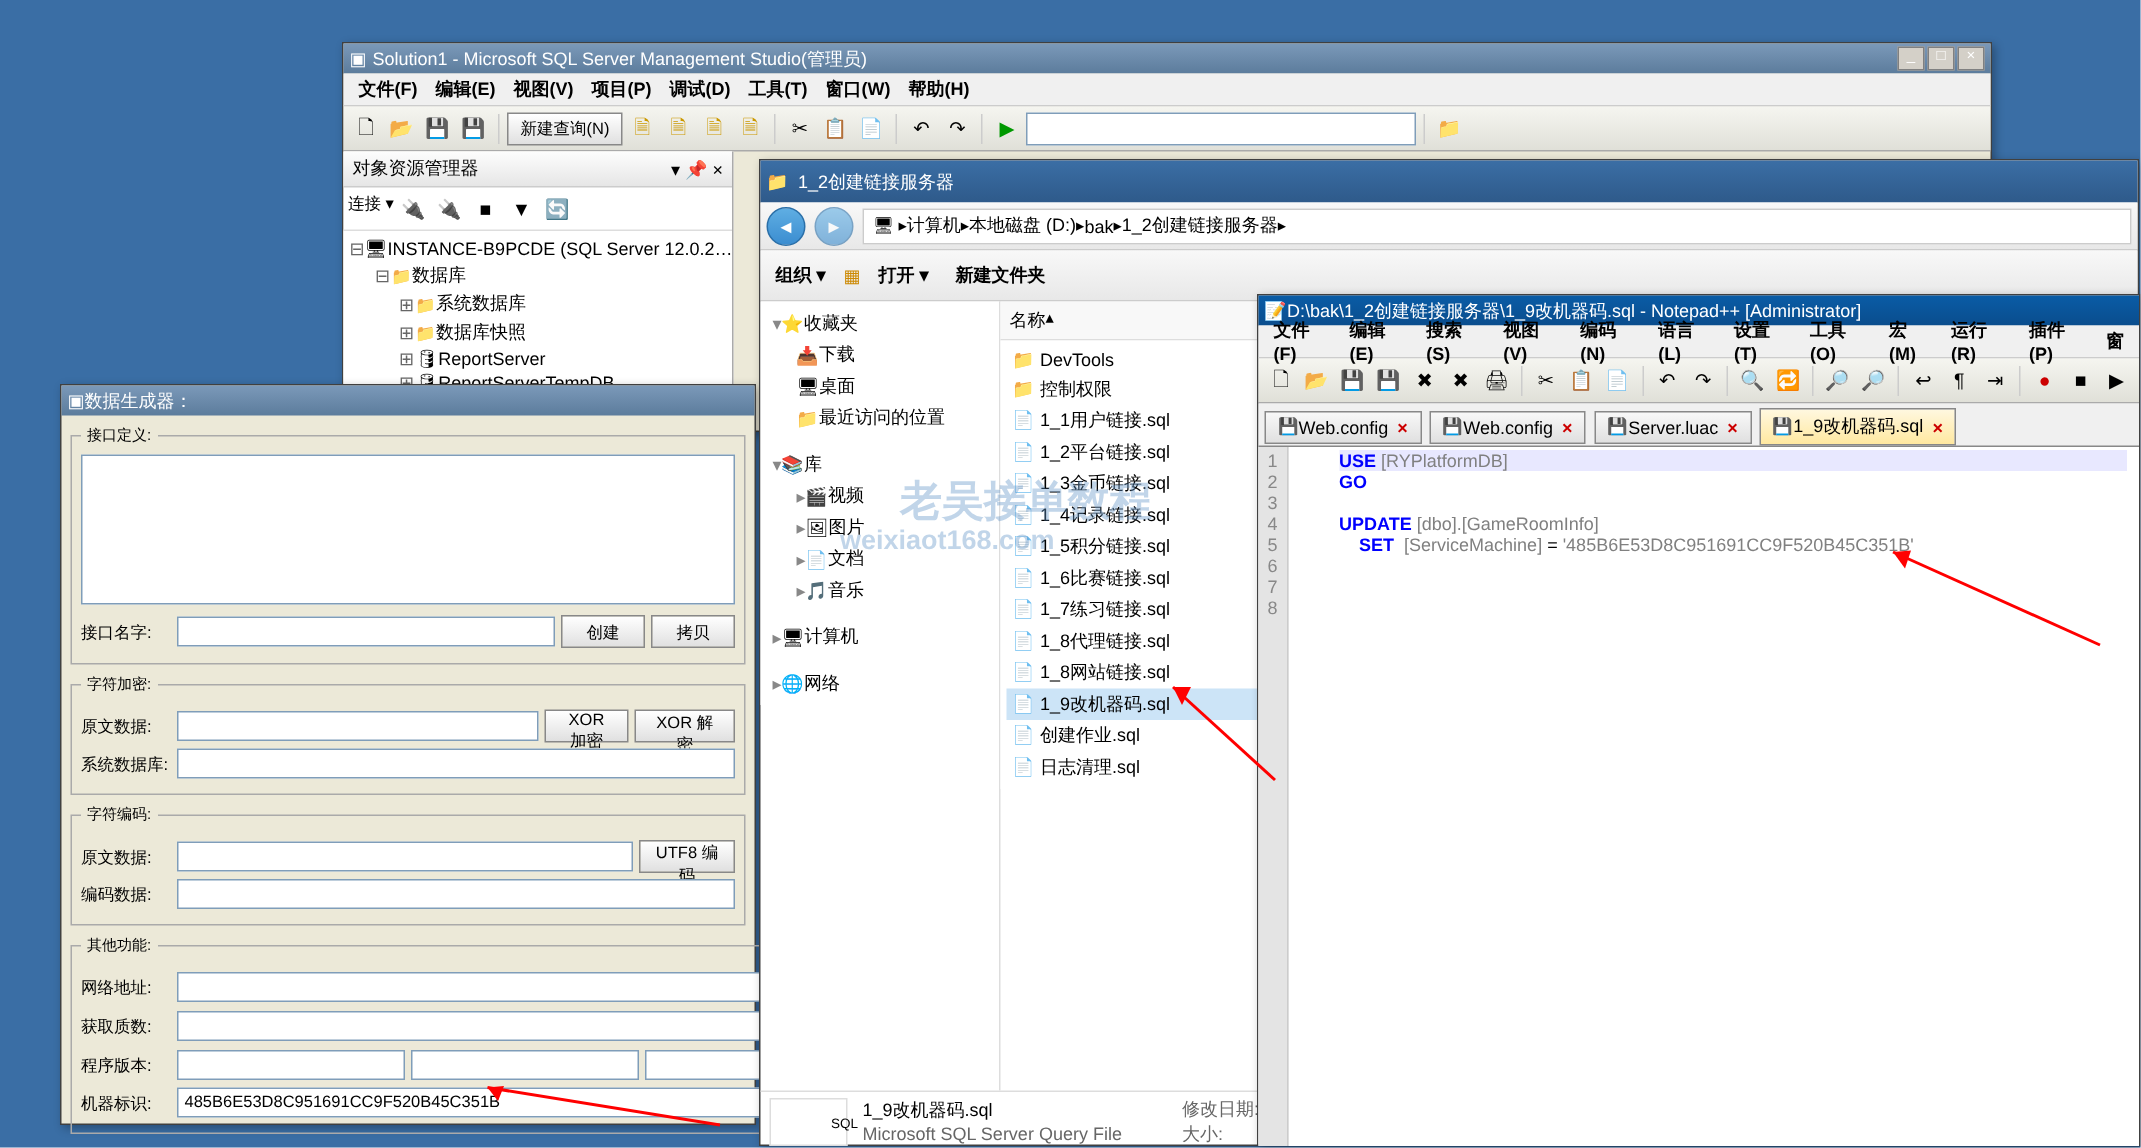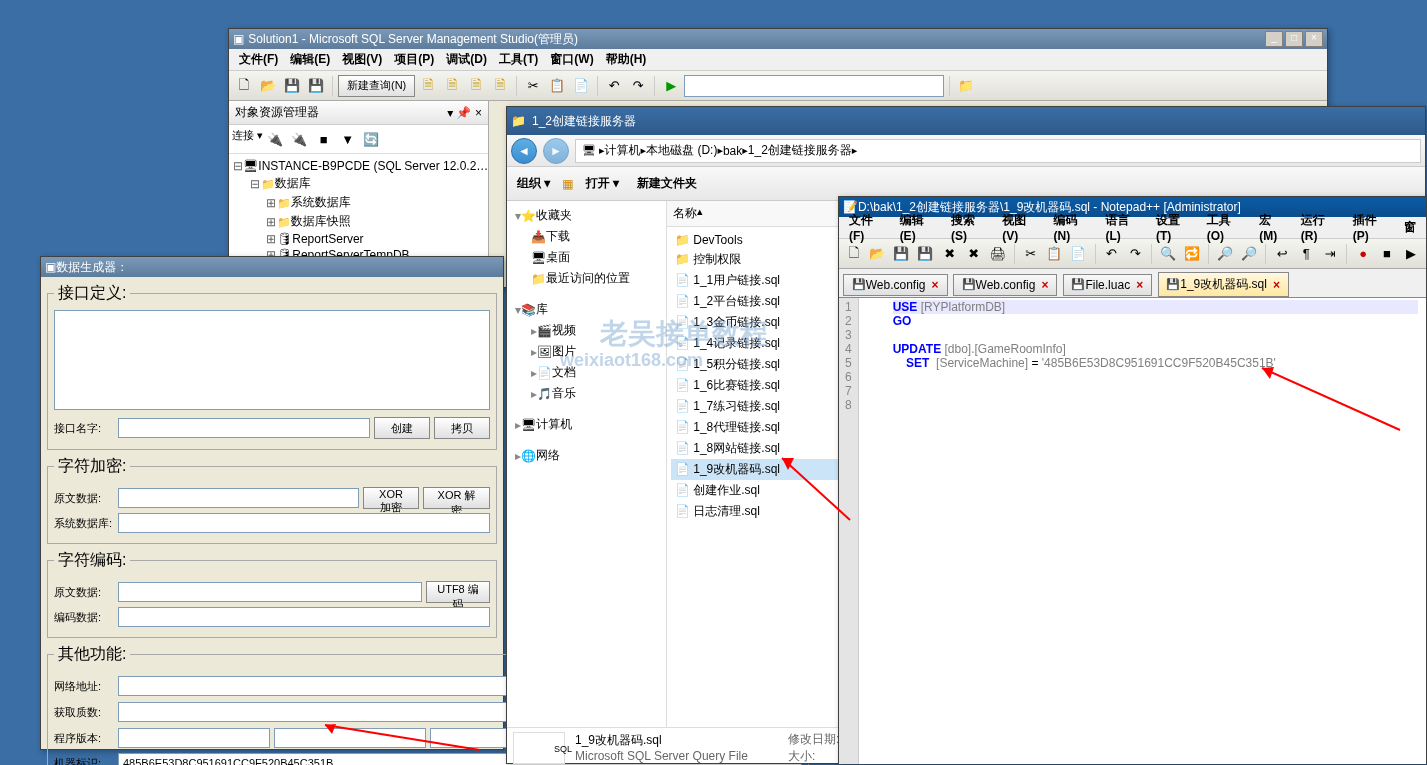--- a/index.html
+++ b/index.html
@@ -15,21 +15,21 @@
 .menuitem{padding:2px 6px;cursor:pointer;font-weight:bold;}
 .toolbar{background:linear-gradient(180deg,#f5f5f0 0%,#e0e0d8 100%);border-bottom:1px solid #aaa;padding:2px 4px;display:flex;align-items:center;gap:2px;height:30px;}
 .tbtn{width:22px;height:22px;border:1px solid transparent;display:inline-flex;align-items:center;justify-content:center;cursor:pointer;font-size:13px;}
 .sep{width:1px;height:20px;background:#ccc;margin:0 3px;}
 .panel-title{background:linear-gradient(180deg,#fdfdfd 0%,#e6e6e6 100%);border-bottom:1px solid #ccc;padding:3px 6px;font-size:11px;display:flex;align-items:center;}
 .tree{padding:4px;font-size:11px;background:#fff;}
 .tree-item{display:flex;align-items:center;padding:1px 0;cursor:pointer;white-space:nowrap;}
 .expander{width:12px;text-align:center;color:#666;}
 .folder-icon::before{content:"📁";font-size:11px;}
 fieldset{border:1px solid #aaa;margin:6px;padding:6px;}
-legend{font-size:16px;padding:0 4px;}
+legend{font-size:10px;padding:0 4px;}
 .formrow{display:flex;align-items:center;margin:4px 0;gap:4px;}
 .formrow label{width:60px;text-align:left;font-size:11px;}
 .formrow input[type=text]{flex:1;border:1px solid #7f9db9;height:20px;padding:0 4px;font-size:11px;}
 .btn{height:22px;padding:0 10px;border:1px solid #888;background:linear-gradient(180deg,#fff 0%,#e0e0e0 100%);cursor:pointer;font-size:11px;}
 .explorer{background:#fff;}
 .explorer-bar{background:linear-gradient(180deg,#f8f8f8 0%,#e8e8e8 100%);border-bottom:1px solid #ccc;padding:4px;display:flex;align-items:center;gap:6px;height:32px;}
 .navbtn{width:26px;height:26px;border-radius:13px;background:linear-gradient(180deg,#5faee3 0%,#3b8dd0 100%);color:#fff;text-align:center;line-height:24px;cursor:pointer;border:1px solid #2a6fa8;}
 .breadcrumb{flex:1;border:1px solid #ccc;background:#fff;padding:3px 6px;font-size:11px;height:24px;display:flex;align-items:center;}
 .exp-list{padding:4px;background:#fff;}
 .exp-item{display:flex;align-items:center;padding:2px 4px;cursor:pointer;font-size:12px;}
@@ -319,21 +319,21 @@
     <span class="tbtn">¶</span>
     <span class="tbtn">⇥</span>
     <div class="sep"></div>
     <span class="tbtn" style="color:#c00;">●</span>
     <span class="tbtn">■</span>
     <span class="tbtn">▶</span>
   </div>
   <div style="background:#f0f0f0;padding:3px 4px 0;border-bottom:1px solid #888;">
     <span class="npp-tab">💾 <span>Web.config</span><span class="npp-closex">×</span></span>
     <span class="npp-tab">💾 <span>Web.config</span><span class="npp-closex">×</span></span>
-    <span class="npp-tab">💾 <span>File.luac</span><span class="npp-closex">×</span></span>
+    <span class="npp-tab">💾 <span>Server.luac</span><span class="npp-closex">×</span></span>
     <span class="npp-tab active">💾 <span>1_9改机器码.sql</span><span class="npp-closex">×</span></span>
   </div>
   <div class="editor" style="height:calc(100% - 100px);">
     <div class="gutter">
       <div>1</div>
         <div>2</div>
         <div>3</div>
         <div>4</div>
         <div>5</div>
         <div>6</div>

